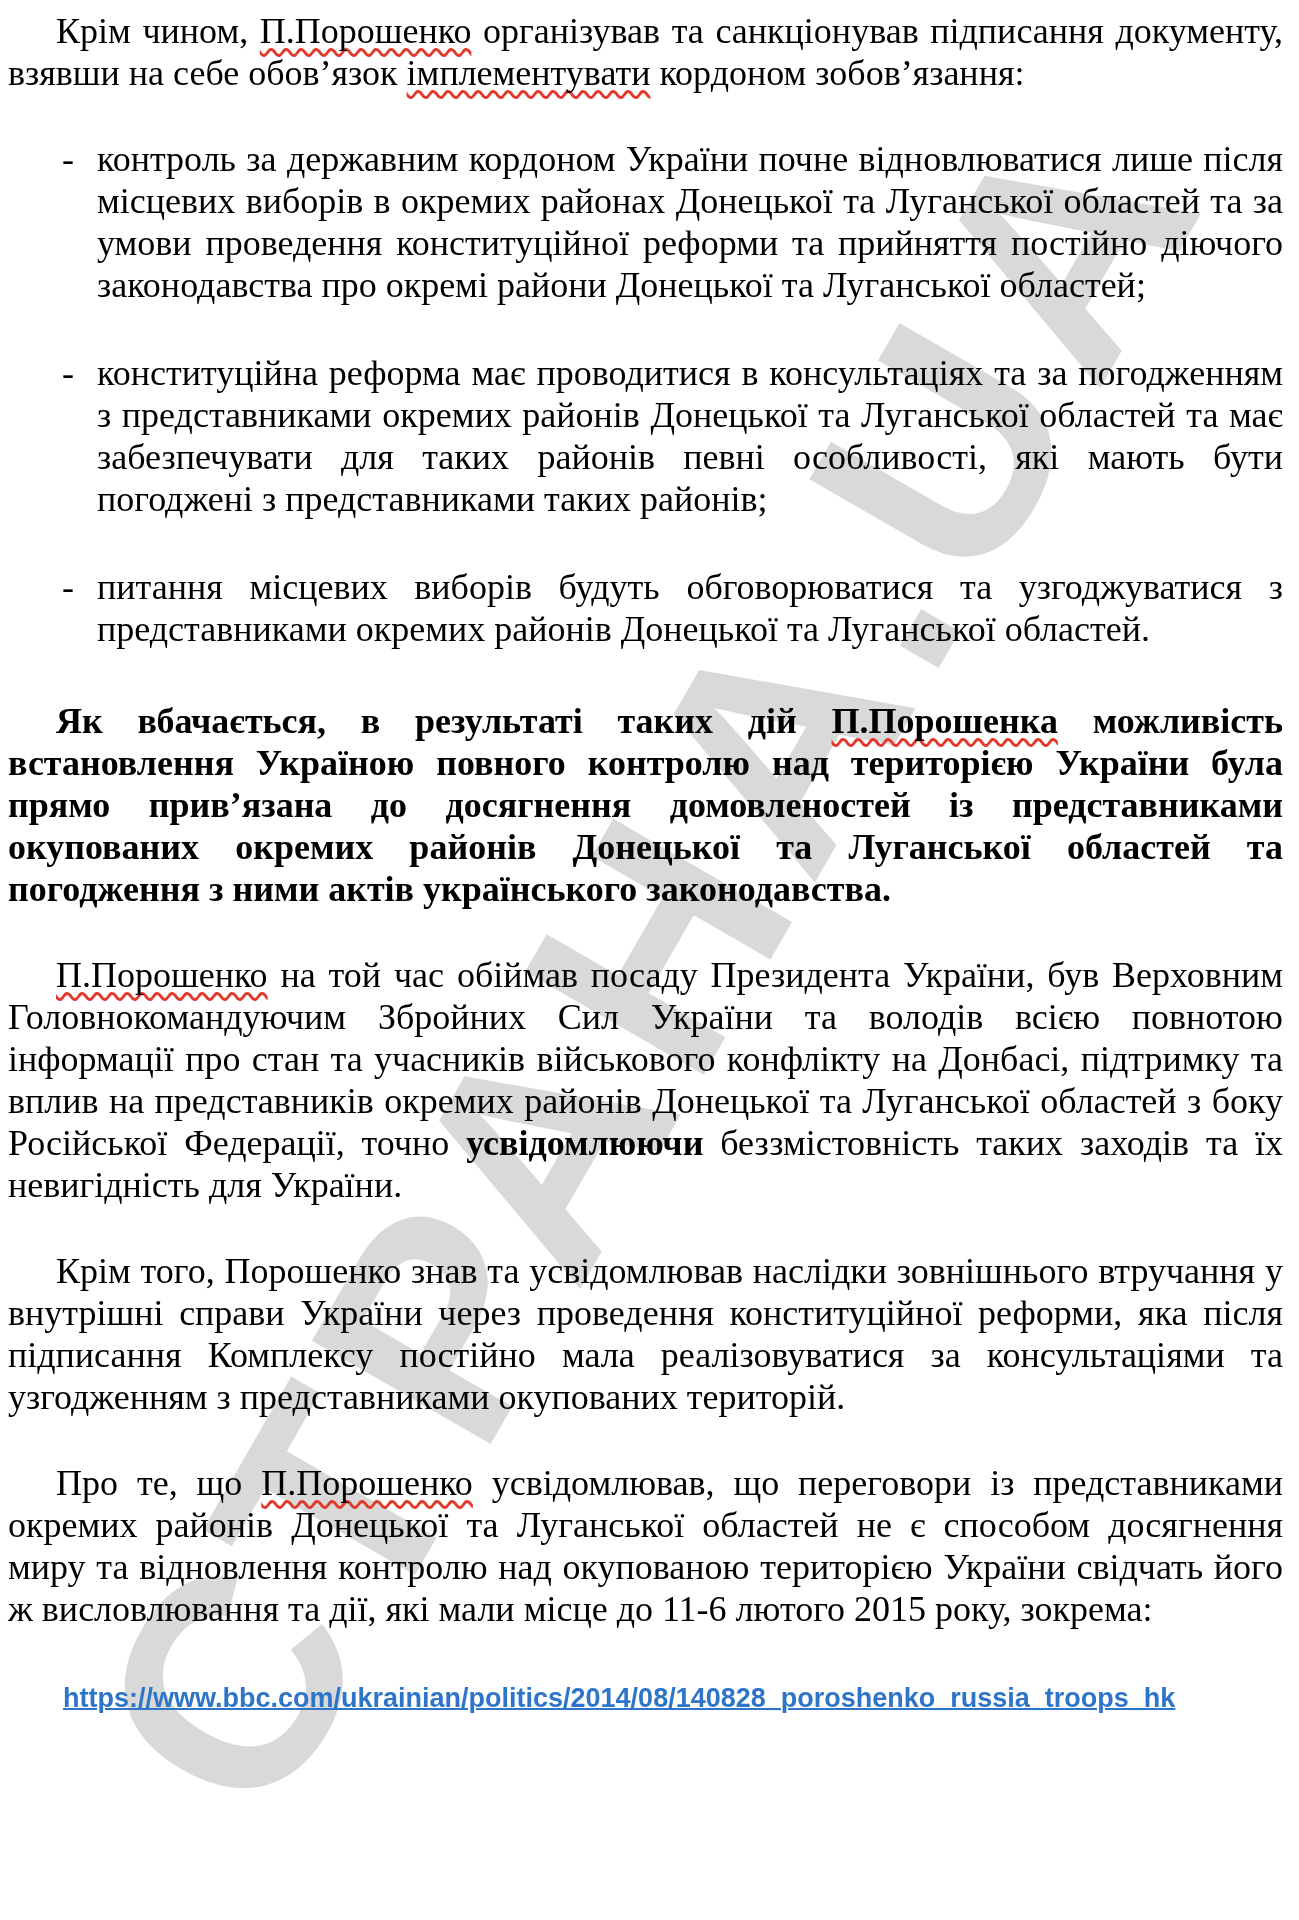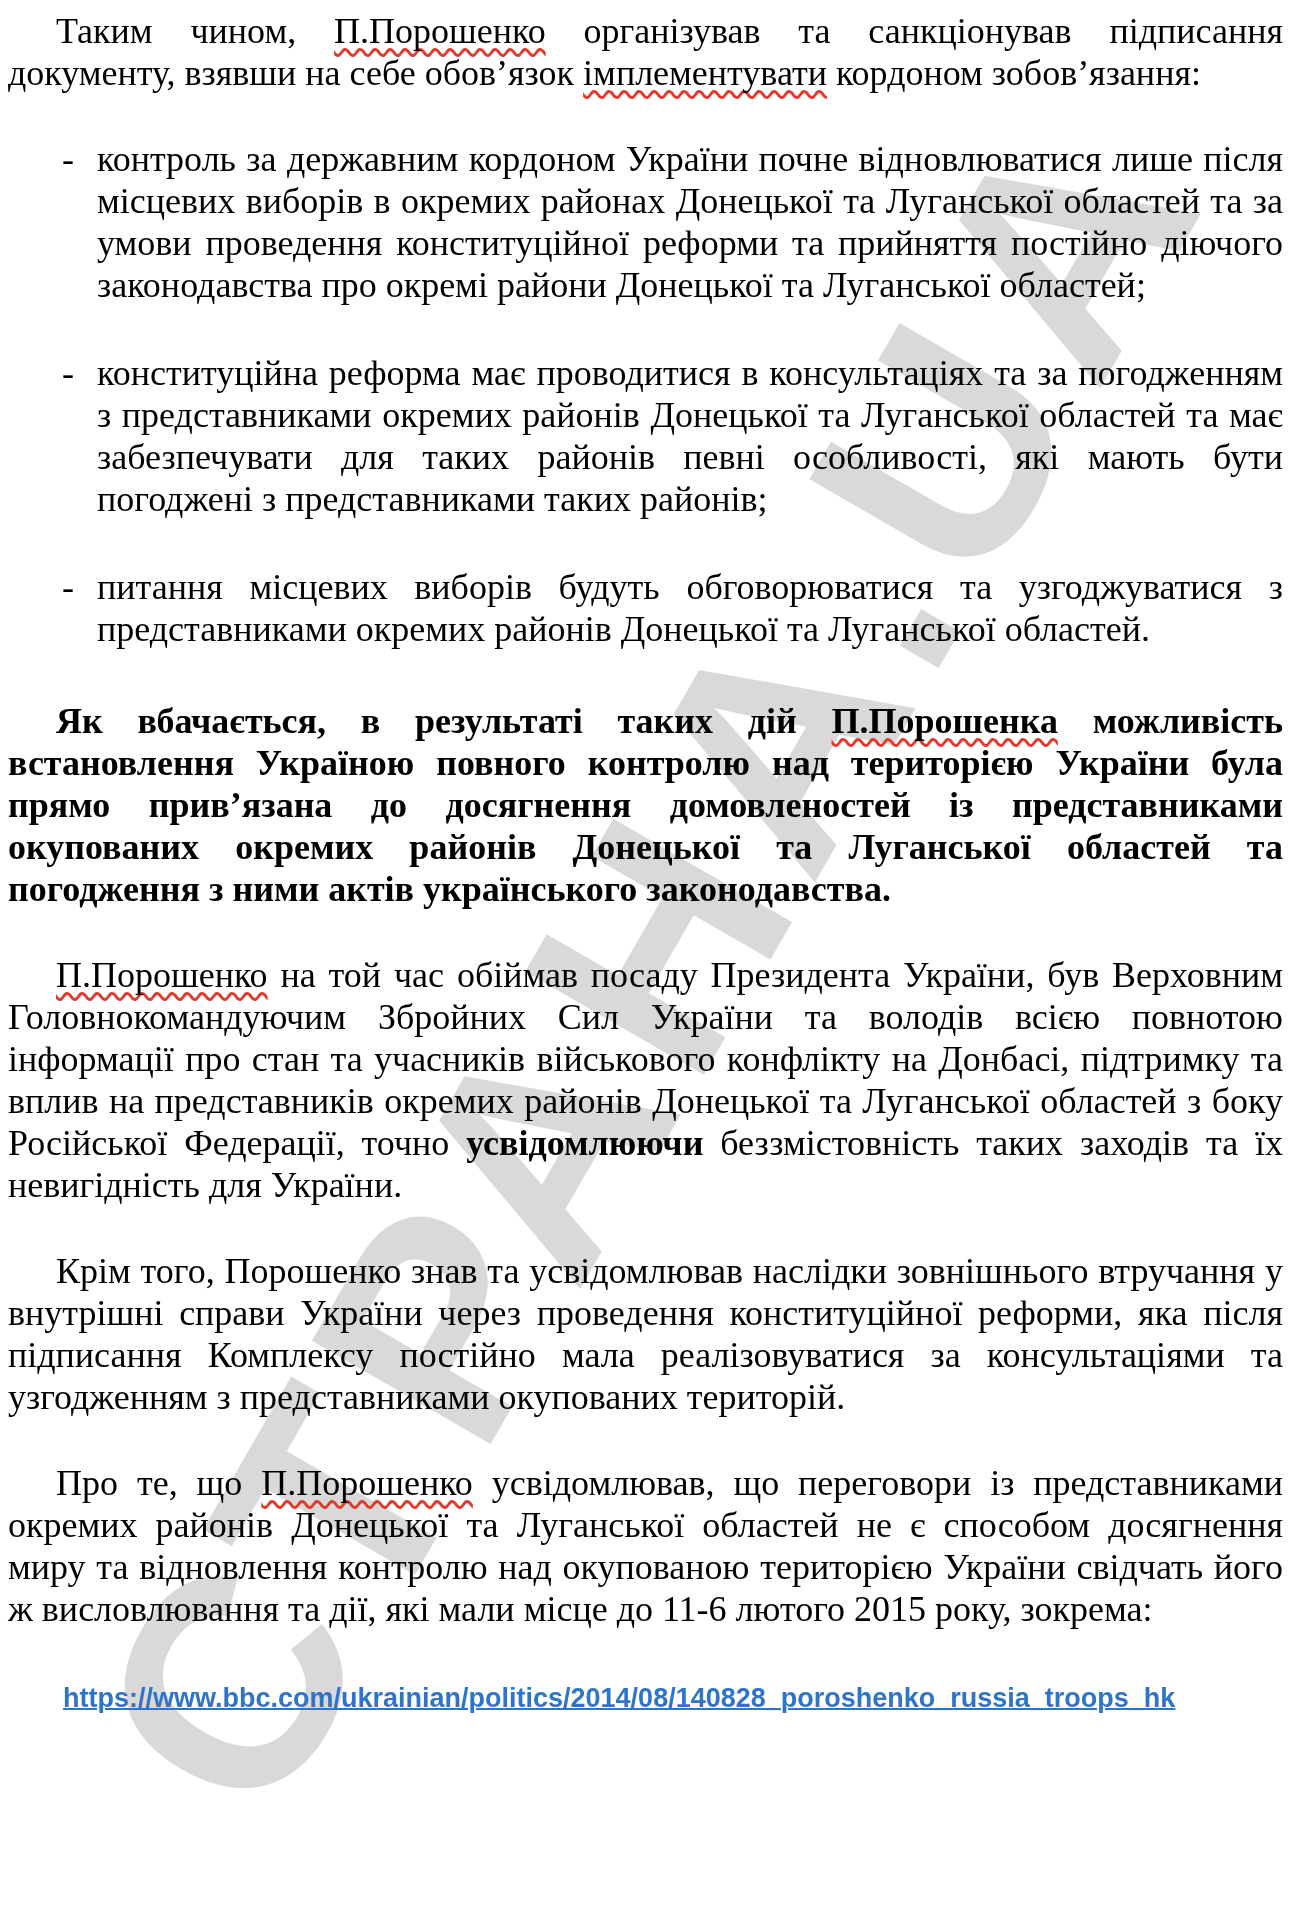--- a/index.html
+++ b/index.html
@@ -65,21 +65,21 @@
 </style>
 </head>
 <body>
 
 <div class="page">
 
   <div class="watermark">СТРАНА.UA</div>
 
   <div class="content">
 
-    <p class="para indent"><span>Таким чином, </span><span class="sq">П.Порошенко</span><span> організував та санкціонував підписання документу, взявши на себе обов’язок </span><span class="sq">імплементувати</span><span> кордоном зобов’язання:</span></p>
+    <p class="para indent"><span>Крім чином, </span><span class="sq">П.Порошенко</span><span> організував та санкціонував підписання документу, взявши на себе обов’язок </span><span class="sq">імплементувати</span><span> кордоном зобов’язання:</span></p>
 
     <div class="bullet"><span class="dash">-</span><span>контроль за державним кордоном України почне відновлюватися лише після місцевих виборів в окремих районах Донецької та Луганської областей та за умови проведення конституційної реформи та прийняття постійно діючого законодавства про окремі райони Донецької та Луганської областей;</span></div>
 
     <div class="bullet"><span class="dash">-</span><span>конституційна реформа має проводитися в консультаціях та за погодженням з представниками окремих районів Донецької та Луганської областей та має забезпечувати для таких районів певні особливості, які мають бути погоджені з представниками таких районів;</span></div>
 
     <div class="bullet bullet-last"><span class="dash">-</span><span>питання місцевих виборів будуть обговорюватися та узгоджуватися з представниками окремих районів Донецької та Луганської областей.</span></div>
 
     <p class="para indent bold"><span>Як вбачається, в результаті таких дій </span><span class="sq">П.Порошенка</span><span> можливість встановлення Україною повного контролю над територією України була прямо прив’язана до досягнення домовленостей із представниками окупованих окремих районів Донецької та Луганської областей та погодження з ними актів українського законодавства.</span></p>
 
     <p class="para indent"><span class="sq">П.Порошенко</span><span> на той час обіймав посаду Президента України, був Верховним Головнокомандуючим Збройних Сил України та володів всією повнотою інформації про стан та учасників військового конфлікту на Донбасі, підтримку та вплив на представників окремих районів Донецької та Луганської областей з боку Російської Федерації, точно </span><span class="bold">усвідомлюючи</span><span> беззмістовність таких заходів та їх невигідність для України.</span></p>

